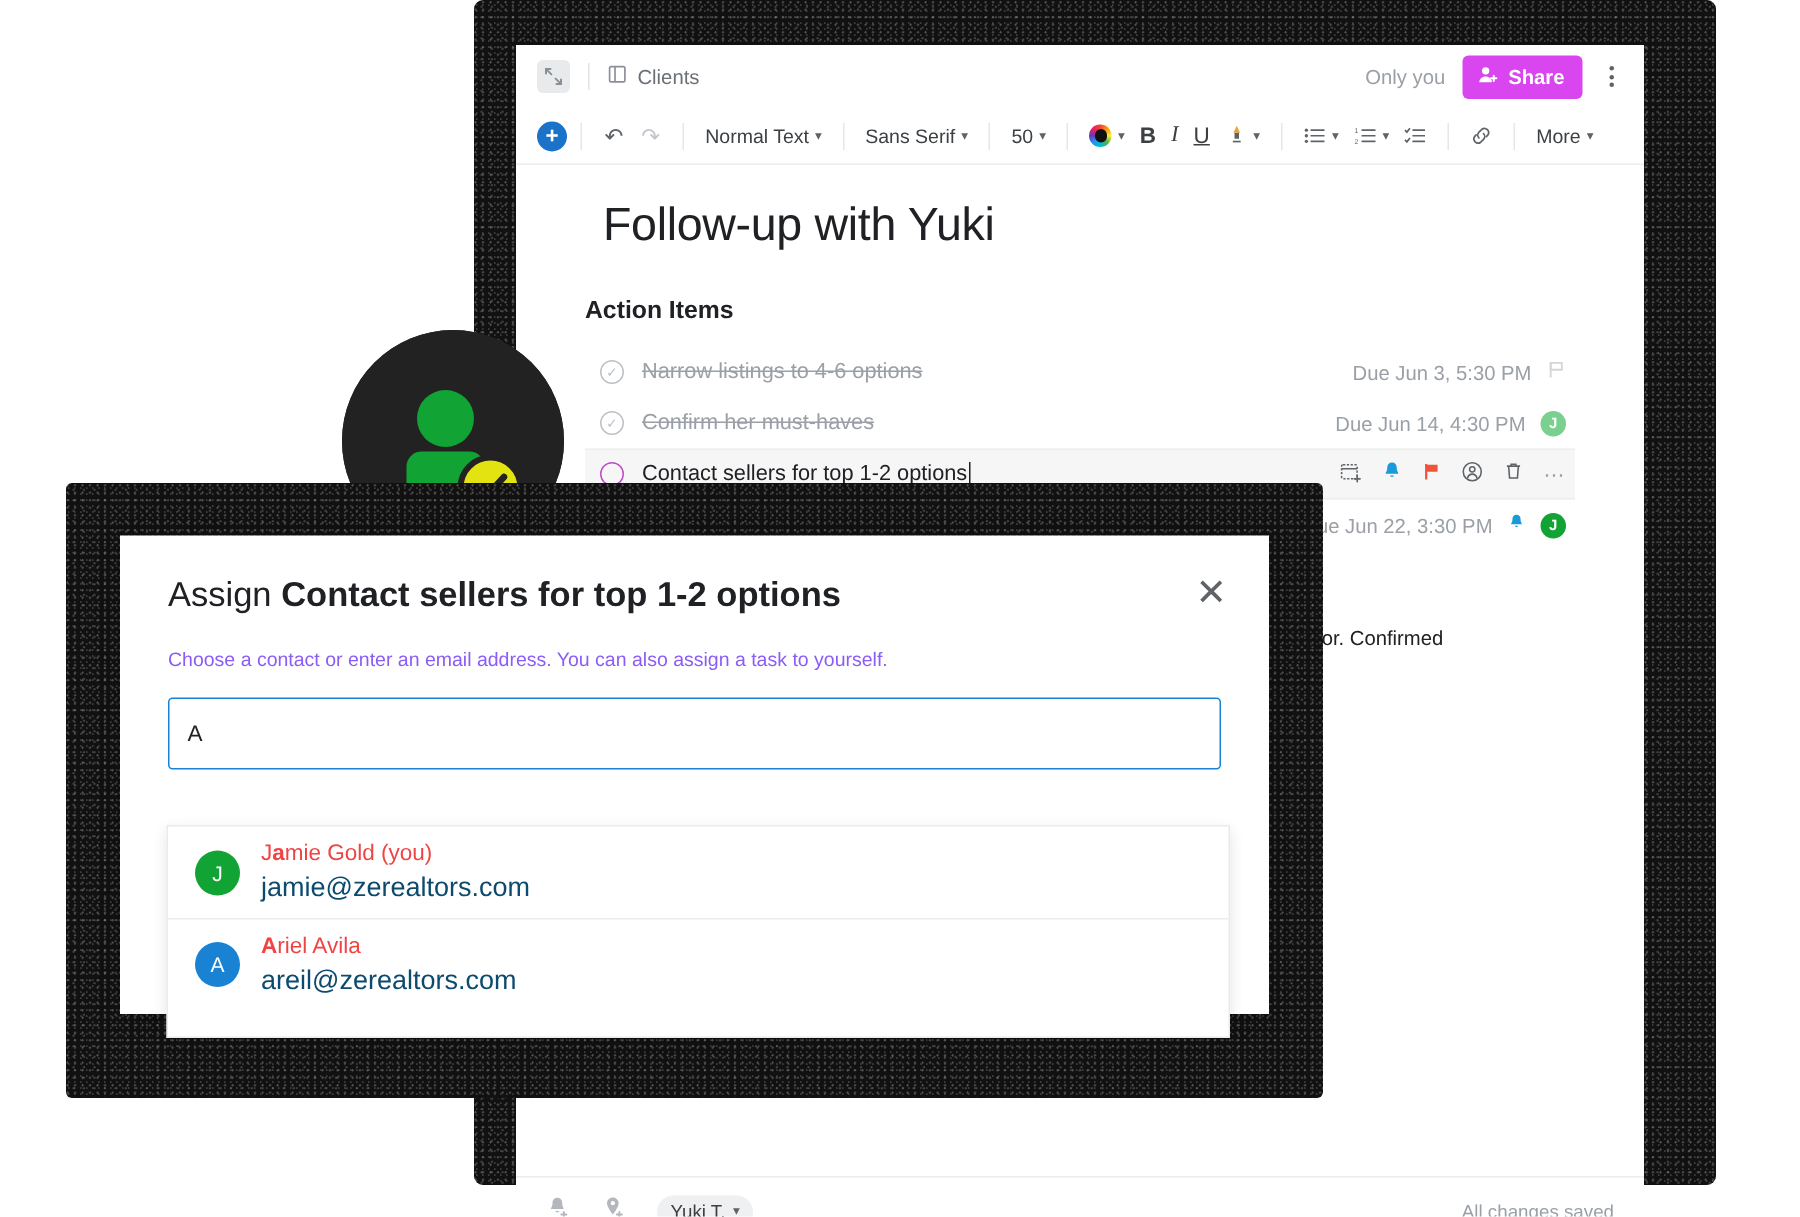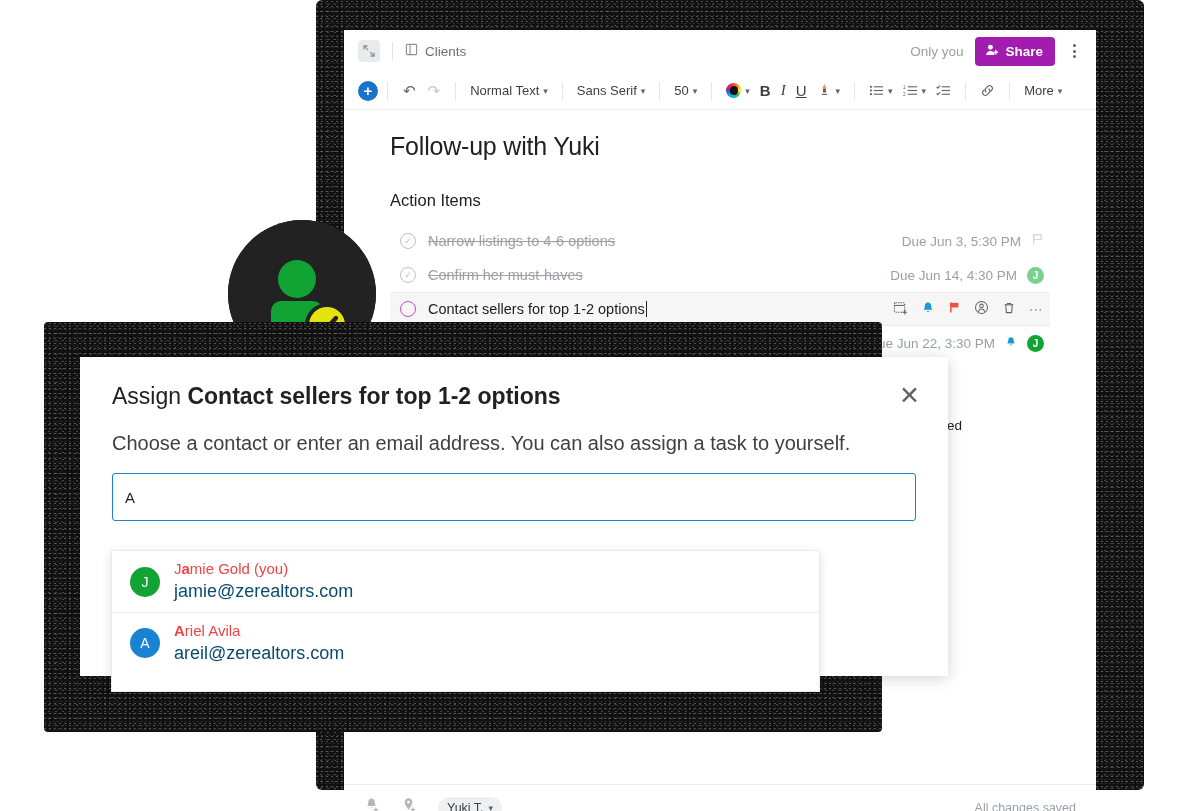--- a/index.html
+++ b/index.html
@@ -45,21 +45,21 @@
   .titlebar { height:42px; display:flex; align-items:center; padding:0 14px; }
   .tb-icon-box {
     width:22px; height:22px; border-radius:4px; background:#e9eaec;
     display:flex; align-items:center; justify-content:center; color:#8a8f98;
   }
   .tb-divider { width:1px; height:18px; background:#e2e4e7; margin:0 12px; }
   .breadcrumb { display:flex; align-items:center; gap:7px; color:#6b7077; font-size:13.5px; }
   .tb-right { margin-left:auto; display:flex; align-items:center; gap:12px; }
   .only-you { color:#9aa0a6; font-size:13.5px; }
   .share-btn {
-    background:#a21caf; color:#fff; font-size:13.5px; font-weight:bold;
+    background:#d946ef; color:#fff; font-size:13.5px; font-weight:bold;
     border:none; border-radius:4px; padding:6px 12px 6px 10px;
     display:flex; align-items:center; gap:6px; cursor:pointer;
   }
   .kebab { display:flex; flex-direction:column; gap:2.5px; padding:4px 6px; cursor:pointer; }
   .kebab i { width:3px; height:3px; border-radius:50%; background:#5f6368; display:block; }
 
   
   .formatbar {
     height:38px; display:flex; align-items:center; gap:0px; padding:0 14px;
     border-bottom:1px solid #ebecee; font-size:13px; color:#3c4043;
@@ -79,22 +79,22 @@
   .redo { color:#c3c6ca; font-size:15px; cursor:pointer; padding:3px 6px; }
   .colorwheel {
     width:15px; height:15px; border-radius:50%;
     background: conic-gradient(#f44336,#ff9800,#ffeb3b,#4caf50,#00bcd4,#2196f3,#673ab7,#e91e63,#f44336);
     position:relative;
   }
   .colorwheel::after{ content:""; position:absolute; inset:3.2px; border-radius:50%; background:#111; }
 
   
   .doc-body { padding: 22px 46px 0 46px; position:relative; }
-  .doc-title { font-size:25px; color:#202124; font-weight:normal; margin:0 0 30px 0; letter-spacing:-.2px;}
-  .doc-h2 { font-size:16.5px; font-weight:normal; color:#202124; margin:0 0 14px 0; }
+  .doc-title { font-size:31px; color:#202124; font-weight:normal; margin:0 0 30px 12px; letter-spacing:-.2px;}
+  .doc-h2 { font-size:16.5px; font-weight:bold; color:#202124; margin:0 0 14px 0; }
 
   
   .task-row {
     display:flex; align-items:center; height:34px; padding:0 6px 0 10px;
     position:relative; font-size:14.5px;
   }
   .task-row.active { background:#f6f6f7; border-top:1px solid #eceded; border-bottom:1px solid #eceded; }
   .circle-check, .circle-open {
     width:16px; height:16px; border-radius:50%; flex:0 0 16px; margin-right:12px;
     display:flex; align-items:center; justify-content:center;
@@ -131,29 +131,29 @@
 
   
   #badge {
     position:absolute; left:228px; top:220px; width:148px; height:148px;
     border-radius:50%; background:#222222; z-index:7;
   }
 
   
   #modal-shadow { position:absolute; left:44px; top:322px; width:838px; height:410px; border-radius:4px; z-index:8; }
   #modal {
-    position:absolute; left:80px; top:357px; width:868px; height:319px;
+    position:absolute; left:80px; top:357px; width:766px; height:319px;
     background:#ffffff; z-index:9;
     box-shadow: 0 2px 14px rgba(0,0,0,.18);
   }
   .modal-head { display:flex; align-items:flex-start; padding:26px 28px 0 32px; }
   .modal-title { font-size:23px; color:#202124; font-weight:normal; }
   .modal-title b { font-weight:bold; }
   .modal-close { margin-left:auto; font-size:25px; color:#5f6368; line-height:1; cursor:pointer; font-weight:300; }
-  .modal-sub { padding:22px 32px 0 32px; font-size:20px; color:#404040; }
+  .modal-sub { padding:22px 32px 0 32px; font-size:13px; color:#8b5cf6; }
   .modal-input-wrap { padding:18px 32px 0 32px; }
   .modal-input {
     width:100%; height:48px; border:1.5px solid #1a82d2; border-radius:3px;
     font-size:15px; color:#202124; padding:0 12px; outline:none;
     font-family:"Liberation Sans", sans-serif;
   }
 
   
   #dropdown {
     position:absolute; left:111px; top:550px; width:709px; height:142px;

